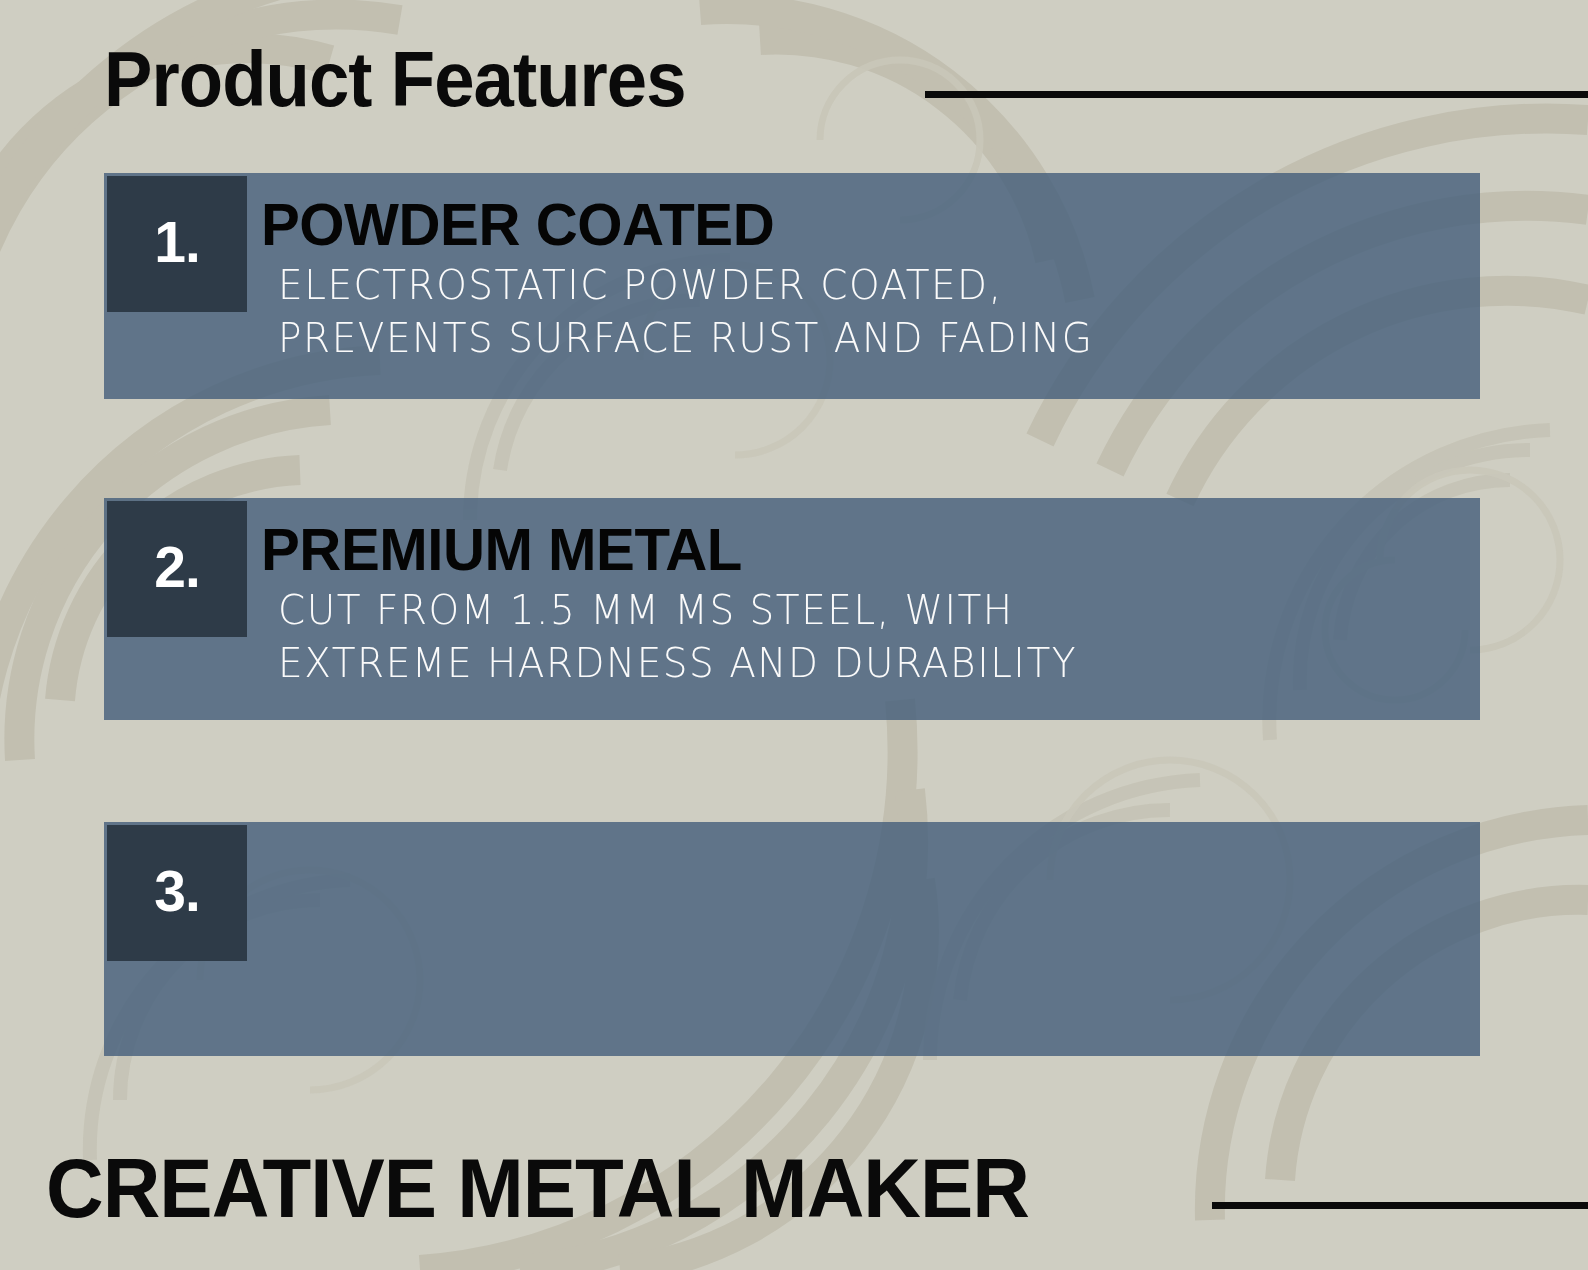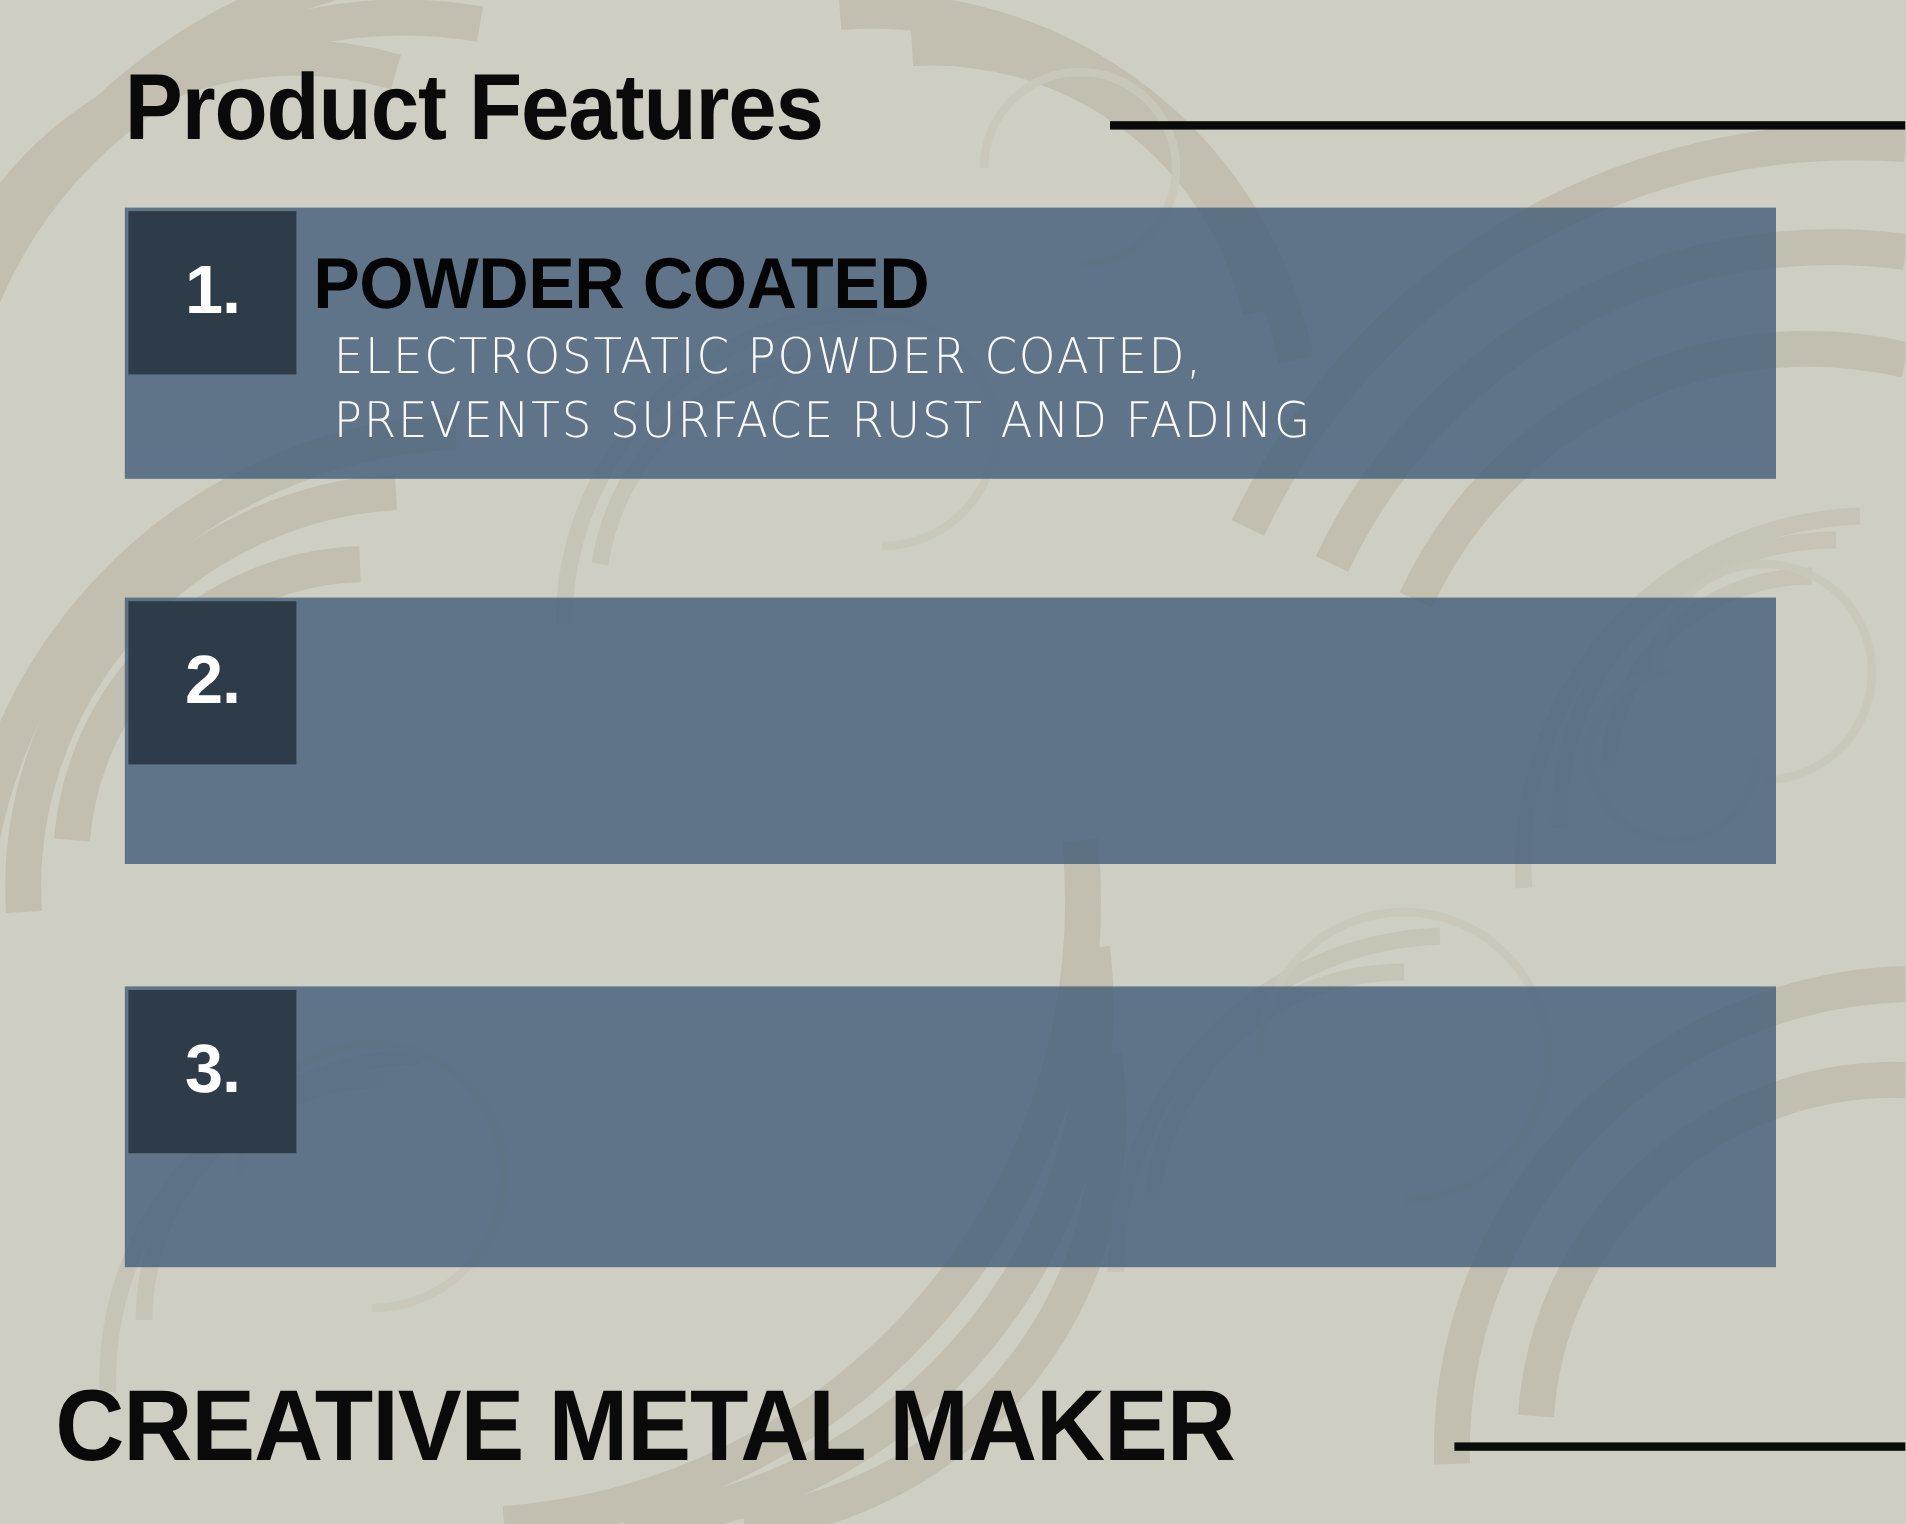--- a/index.html
+++ b/index.html
@@ -29,21 +29,21 @@
     inset: 0;
     width: 1588px;
     height: 1270px;
     z-index: 0;
     pointer-events: none;
   }
 
   
   #header {
     position: absolute;
-    left: 0; top: 14px;
+    left: 0; top: 4px;
     width: 1324px;
     height: 150px;
     z-index: 3;
   }
   #page-title {
     position: absolute;
     left: 104px;
     top: 36px;
     font-family: "Liberation Sans Narrow", "Liberation Sans", sans-serif;
     font-size: 78px;
@@ -97,21 +97,21 @@
     font-size: 57px;
     font-weight: 700;
     color: #ffffff;
     line-height: 1;
     letter-spacing: -1px;
     transform: translateY(-2px);
   }
   .feature-text {
     position: absolute;
     left: 157px;
-    top: 12px;
+    top: 0;
     z-index: 3;
     width: 1215px;
   }
   .feature-heading {
     font-family: "Liberation Sans Narrow", "Liberation Sans", sans-serif;
     font-size: 60px;
     font-weight: 700;
     color: #050505;
     line-height: 1.0;
     letter-spacing: -0.5px;
@@ -246,20 +246,27 @@
         <span class="line">PREVENTS SURFACE RUST AND FADING</span>
       </div>
     </div>
   </div>
 
   <div class="feature-block" id="feature-block-2">
     <div class="feature-bar"></div>
     <div class="feature-numbox">
       <span class="feature-number">2.</span>
     </div>
+    <div class="feature-text">
+      <div class="feature-heading">PREMIUM METAL</div>
+      <div class="feature-desc">
+        <span class="line">CUT FROM 1.5 MM MS STEEL, WITH</span>
+        <span class="line">EXTREME HARDNESS AND DURABILITY</span>
+      </div>
+    </div>
   </div>
 
   <div class="feature-block" id="feature-block-3">
     <div class="feature-bar"></div>
     <div class="feature-numbox">
       <span class="feature-number">3.</span>
     </div>
   </div>
 
   <div id="footer">

